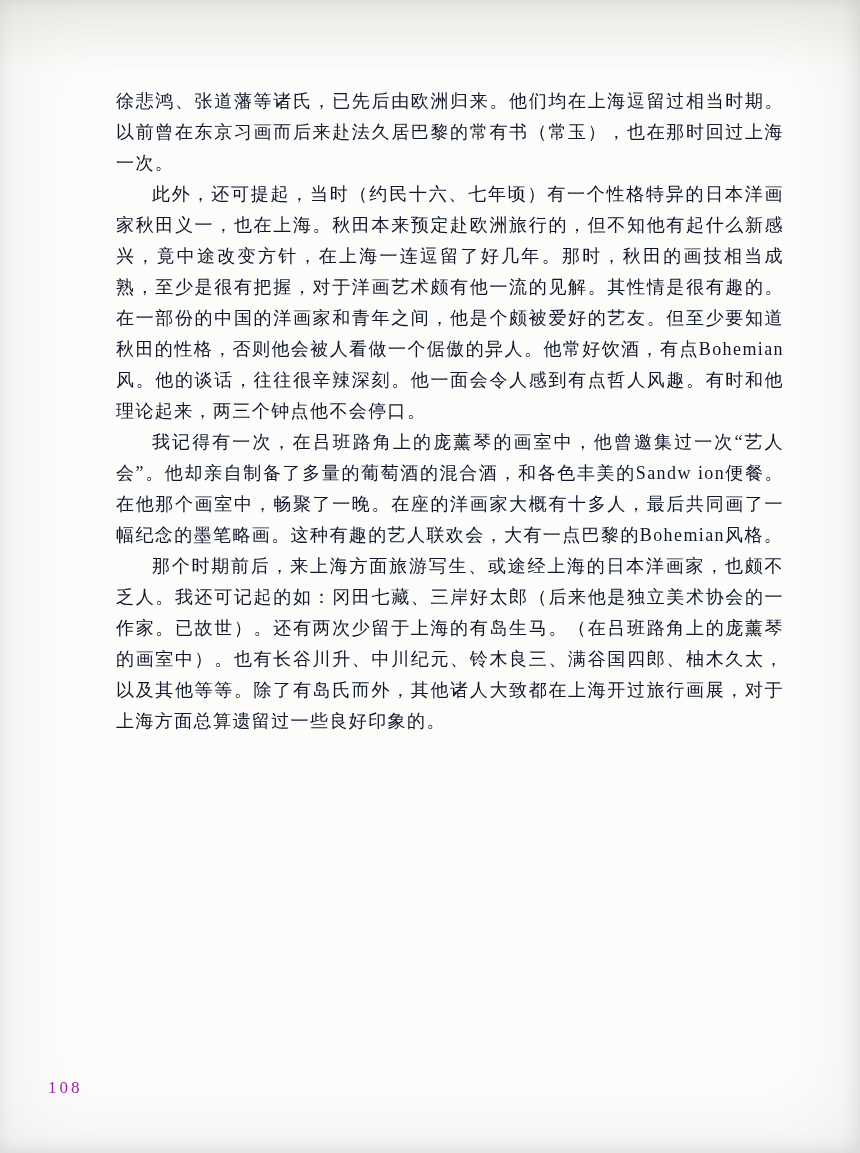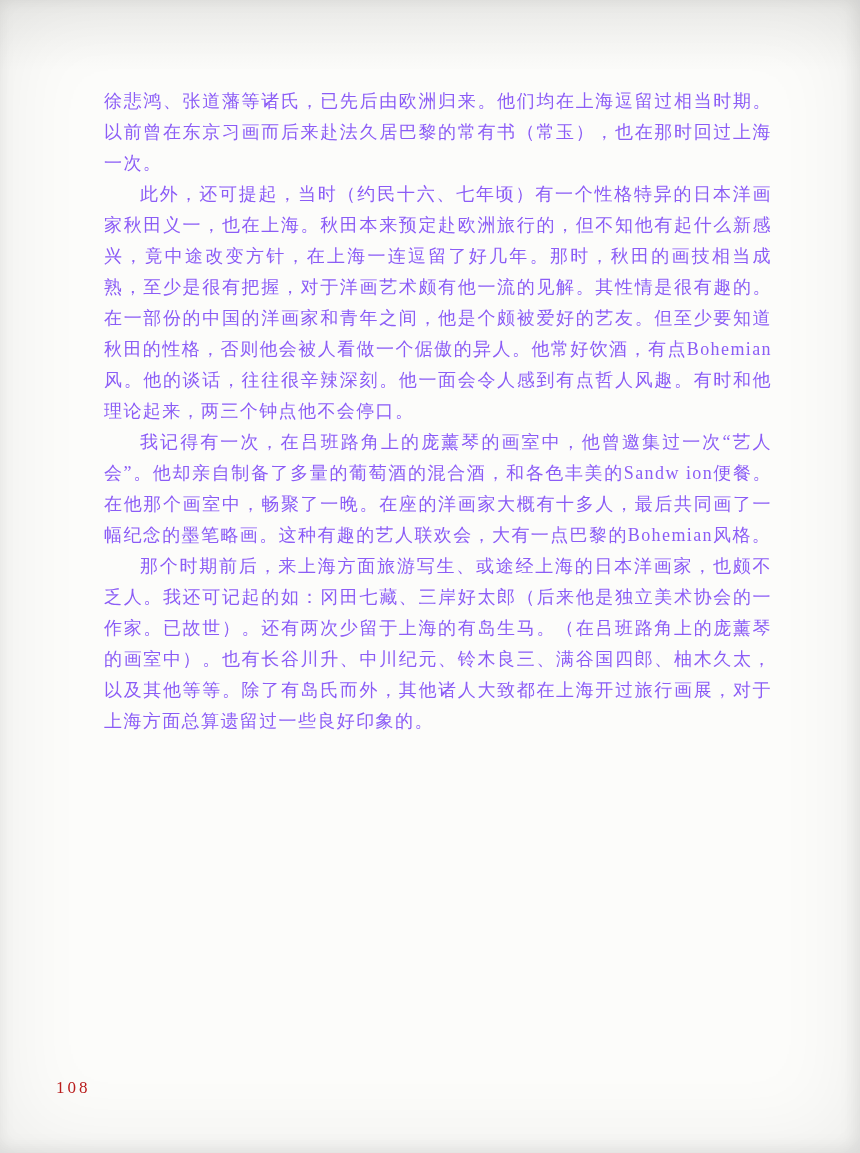--- a/index.html
+++ b/index.html
@@ -20,44 +20,44 @@
     
     content: "";
     position: absolute;
     left: 0; top: 0; right: 0;
     height: 70px;
     background: linear-gradient(to bottom, rgba(120,120,115,0.10), rgba(120,120,115,0));
     pointer-events: none;
   }
   .text-block {
     position: absolute;
-    left: 104px;
+    left: 116px;
     top: 86px;
     width: 668px;
-    color: #8b5cf6;
+    color: #0f172a;
   }
   .para {
     margin: 0;
     font-size: 18px;
     line-height: 31px;
     letter-spacing: 1.4px;
     text-align: justify;
     text-justify: inter-character;
     text-indent: 2em;
   }
   .para.no-indent {
     text-indent: 0;
   }
   .page-number {
     position: absolute;
-    left: 56px;
+    left: 48px;
     top: 1078px;
     font-size: 17px;
     letter-spacing: 3px;
-    color: #b91c1c;
+    color: #a21caf;
   }
 </style>
 </head>
 <body>
 
 <div class="page">
   <div class="text-block">
     <p class="para no-indent">徐悲鸿、张道藩等诸氏，已先后由欧洲归来。他们均在上海逗留过相当时期。以前曾在东京习画而后来赴法久居巴黎的常有书（常玉），也在那时回过上海一次。</p>
     <p class="para">此外，还可提起，当时（约民十六、七年顷）有一个性格特异的日本洋画家秋田义一，也在上海。秋田本来预定赴欧洲旅行的，但不知他有起什么新感兴，竟中途改变方针，在上海一连逗留了好几年。那时，秋田的画技相当成熟，至少是很有把握，对于洋画艺术颇有他一流的见解。其性情是很有趣的。在一部份的中国的洋画家和青年之间，他是个颇被爱好的艺友。但至少要知道秋田的性格，否则他会被人看做一个倨傲的异人。他常好饮酒，有点Bohemian风。他的谈话，往往很辛辣深刻。他一面会令人感到有点哲人风趣。有时和他理论起来，两三个钟点他不会停口。</p>
     <p class="para">我记得有一次，在吕班路角上的庞薰琴的画室中，他曾邀集过一次“艺人会”。他却亲自制备了多量的葡萄酒的混合酒，和各色丰美的Sandw ion便餐。在他那个画室中，畅聚了一晚。在座的洋画家大概有十多人，最后共同画了一幅纪念的墨笔略画。这种有趣的艺人联欢会，大有一点巴黎的Bohemian风格。</p>

